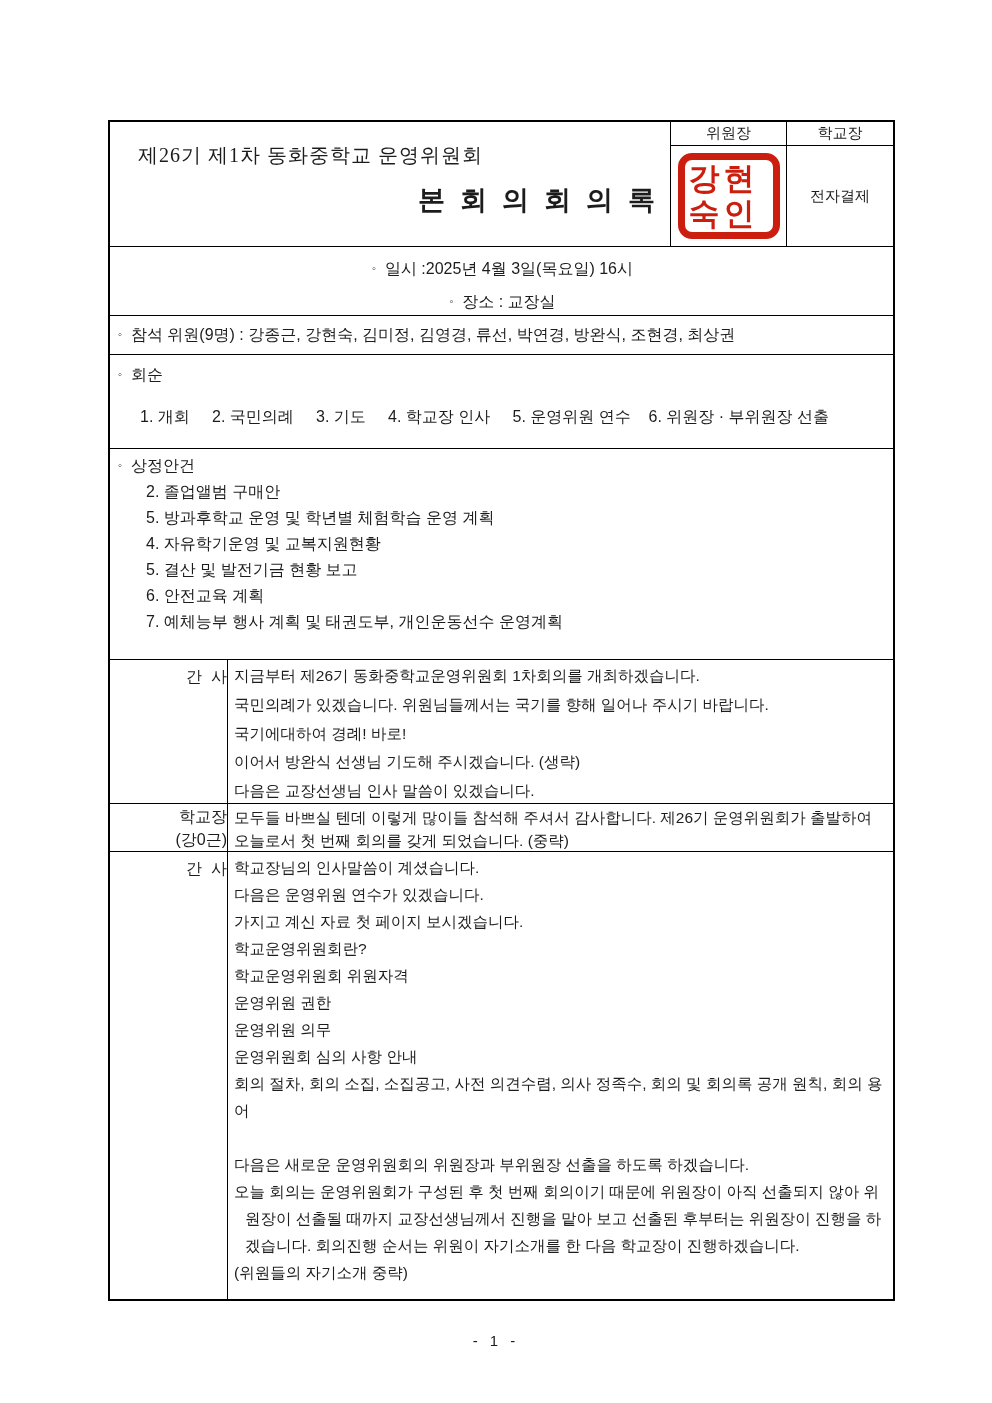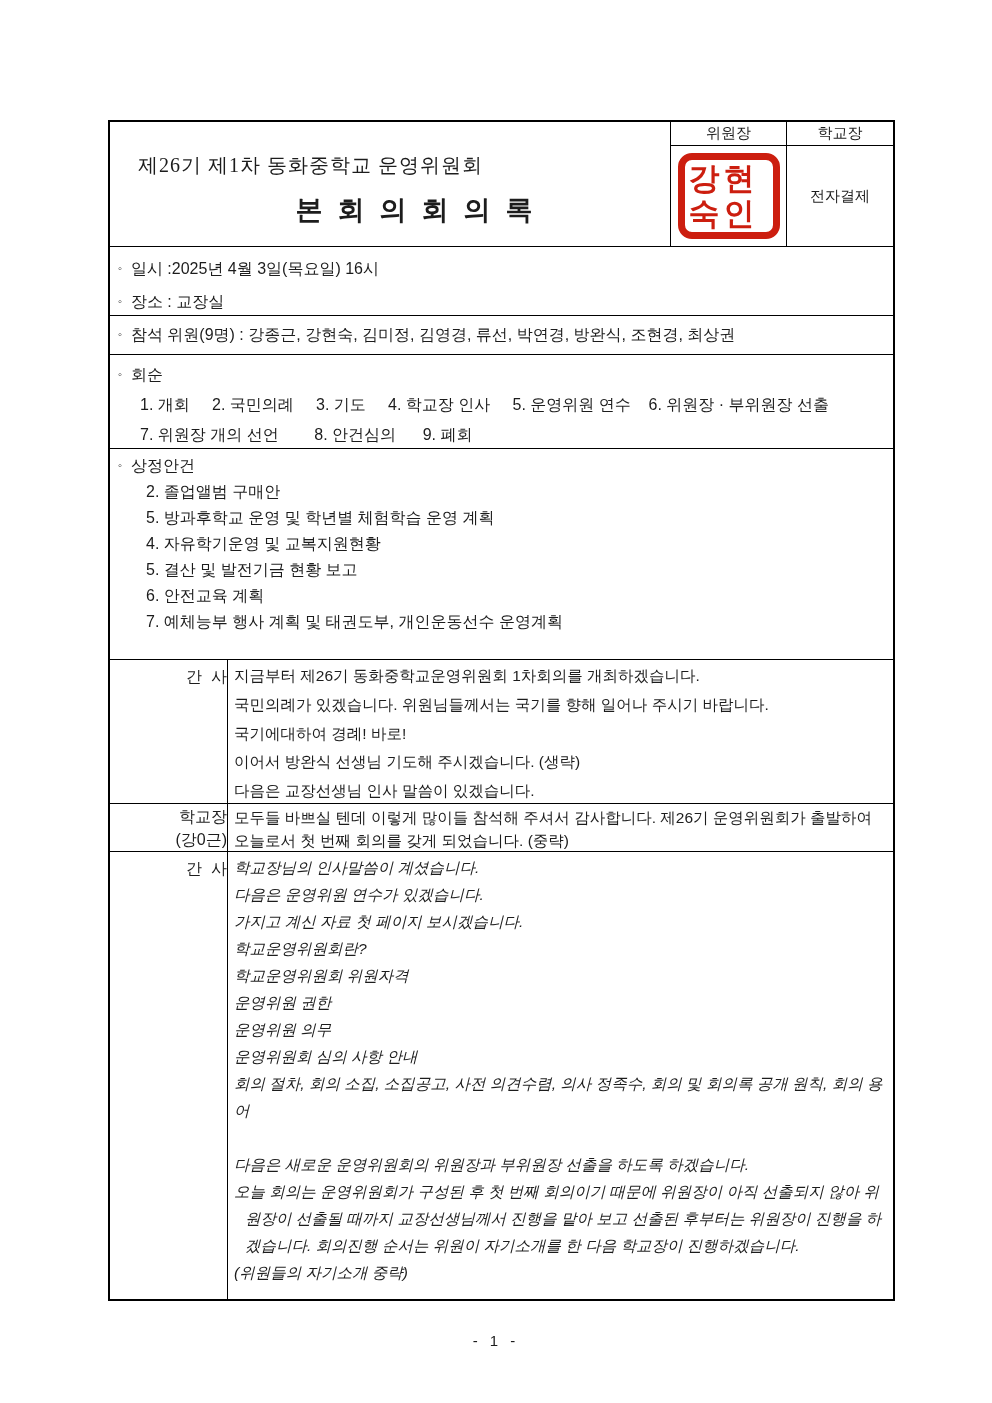--- a/index.html
+++ b/index.html
@@ -8,66 +8,66 @@
     font-family:"Liberation Sans","DejaVu Sans",sans-serif; color:#1c1c1c; overflow:hidden;
   }
   .doc-table {
     position:absolute; left:108px; top:120px; width:787px; height:1181px;
     border:2px solid #000; box-sizing:border-box; background:#fff;
   }
   .row { box-sizing:border-box; border-bottom:1px solid #000; overflow:hidden; }
 
   
   .r-header { height:125px; display:flex; }
-  .title-cell { flex:1; padding-top:30px; box-sizing:border-box; }
+  .title-cell { flex:1; padding-top:20px; box-sizing:border-box; }
   .committee-title {
     font-family:"Liberation Serif","DejaVu Serif",serif;
     font-size:20px; letter-spacing:1px; padding-left:28px;
   }
   .doc-title {
     font-family:"Liberation Serif","DejaVu Serif",serif;
-    font-size:27px; font-weight:bold; text-align:center;
+    font-size:27px; font-weight:bold; text-align:right;
     letter-spacing:15px; text-indent:15px; margin-top:13px;margin-left:48px;
   }
   .approval-col { width:116px; border-left:1px solid #000; display:flex; flex-direction:column; box-sizing:border-box; }
   .col-principal { width:107px; }
   .approval-label { height:24px; border-bottom:1px solid #000; display:flex; align-items:center; justify-content:center; font-size:15px; box-sizing:border-box; }
   .approval-body { flex:1; display:flex; align-items:center; justify-content:center; font-size:15px; }
   .stamp {
     width:102px; height:86px; box-sizing:border-box;
     border:7px solid var(--stamp-color,#cc1e0f); border-radius:14px;
     color:var(--stamp-color,#cc1e0f); font-weight:bold; font-size:31px; line-height:35px;
     letter-spacing:4px; text-indent:4px;
     display:flex; flex-direction:column; align-items:flex-start; justify-content:center;
   }
 
   
   .line { margin:0; font-size:16px; }
   .bullet { font-size:11px; margin-right:9px; vertical-align:2px; }
   .pre { white-space:pre-wrap; }
-  .r-info { height:69px; padding:5px 6px 0 8px; }
+  .r-info { height:69px; padding:5px 6px 0 8px;text-align:center; }
   .r-info .line { line-height:32px; }
   .r-attendees { height:39px; padding:0 6px 0 8px; display:flex; align-items:center; }
   .r-attendees .line { white-space:nowrap; }
   .r-agenda { height:94px; padding:4px 6px 0 8px; }
   .r-agenda .line { line-height:30px; }
-  .indent { padding-left:22px; }
+  .indent { padding-left:22px;margin-top:12px; }
   .r-items { height:211px; padding:3px 6px 0 8px; }
   .r-items .line { line-height:26px; }
   .indent2 { padding-left:28px; }
 
   
   .r-dialog { display:flex; }
   .speaker-cell { width:118px; flex:none; border-right:1px solid #000; box-sizing:border-box; text-align:center; padding-top:3px; font-size:16px; }
   .speaker-cell p { margin:0; line-height:28px;text-align:right; }
   .content-cell { flex:1; padding:2px 8px 0 6px; font-size:15.5px; box-sizing:border-box; }
   .content-cell p { margin:0; }
   .d1 { height:144px; } .d1 .content-cell p { line-height:28.8px; }
   .d2 { height:48px; } .d2 .content-cell p { line-height:23px; } .d2 .speaker-cell { padding-top:1px; } .d2 .speaker-cell p { line-height:23px; }
-  .d3 { height:447px; border-bottom:none; } .d3 .content-cell p { line-height:27px;font-style:italic; }
+  .d3 { height:447px; border-bottom:none; } .d3 .content-cell p { line-height:27px; }
   .hang { padding-left:11px; text-indent:-11px; }
   .spacer { height:27px; }
 
   .footer { position:absolute; left:0; right:0; top:1332px; text-align:center; font-size:15px; letter-spacing:4px; }
 </style>
 </head>
 <body>
 
 <div class="page">
   <div class="doc-table">

